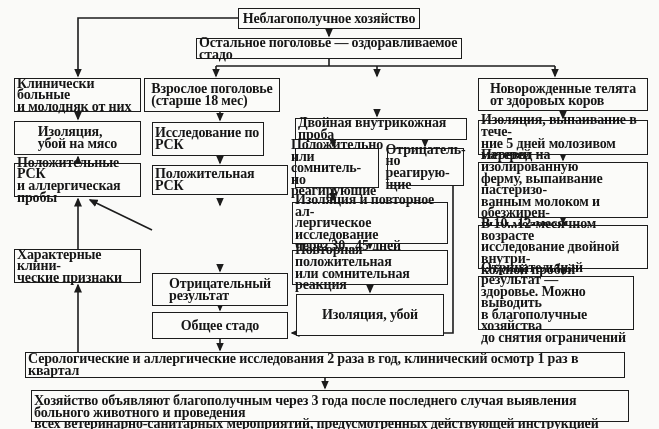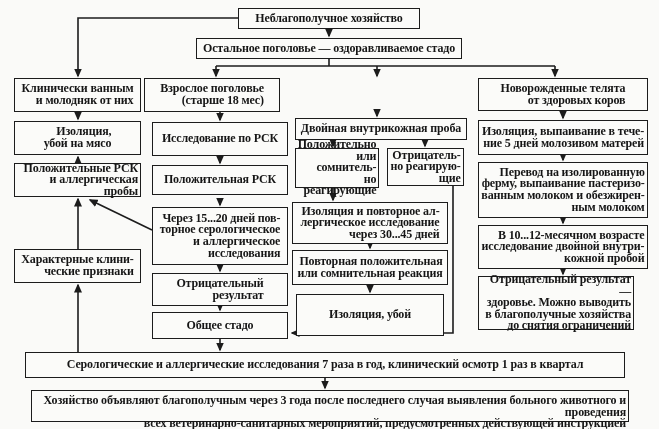--- a/index.html
+++ b/index.html
@@ -6,21 +6,21 @@
   .canvas{
     position:relative;width:659px;height:429px;background:#fafaf8;
     font-family:"Liberation Serif","DejaVu Serif",serif;color:#161616;
     overflow:hidden;
   }
   .wires{position:absolute;left:0;top:0;z-index:1;}
   .box{
     position:absolute;box-sizing:border-box;z-index:2;
     border:1.6px solid #1c1c1c;background:#fbfbf9;
     display:flex;align-items:center;justify-content:center;
-    text-align:right;font-weight:bold;font-size:12px;line-height:11.6px;
+    text-align:left;font-weight:bold;font-size:14px;line-height:11.6px;
     letter-spacing:-0.15px;white-space:pre-line;padding:1px 2px;
   }
   .bar2{display:block;padding-top:4px;}
   .bar2 .lead{font-weight:bold;}
 </style>
 </head>
 <body>
 
 <div class="canvas">
 
@@ -59,37 +59,33 @@
       <path d="M563,155 V160" marker-end="url(#ah)"></path>
       <path d="M563,218 V223" marker-end="url(#ah)"></path>
       <path d="M563,269 V274" marker-end="url(#ah)"></path>
       <path d="M325,378 V388" marker-end="url(#ah)"></path>
     </g>
   </svg>
 
   <div class="box" style="left:238px;top:8px;width:182px;height:21px">Неблагополучное хозяйство</div>
   <div class="box" style="left:196px;top:38px;width:266px;height:21px">Остальное поголовье — оздоравливаемое стадо</div>
 
-  <div class="box" style="left:14px;top:78px;width:127px;height:34px">Клинически ванным
+  <div class="box" style="left:14px;top:78px;width:127px;height:34px">Клинически больные
 и молодняк от них</div>
   <div class="box" style="left:14px;top:121px;width:127px;height:34px">Изоляция,
 убой на мясо</div>
   <div class="box" style="left:14px;top:163px;width:127px;height:34px">Положительные РСК
 и аллергическая пробы</div>
   <div class="box" style="left:14px;top:249px;width:127px;height:34px">Характерные клини-
 ческие признаки</div>
 
   <div class="box" style="left:144px;top:78px;width:136px;height:34px">Взрослое поголовье
 (старше 18 мес)</div>
-  <div class="box" style="left:152px;top:122px;width:136px;height:34px">Исследование по РСК</div>
+  <div class="box" style="left:152px;top:122px;width:112px;height:34px">Исследование по РСК</div>
   <div class="box" style="left:152px;top:165px;width:136px;height:30px">Положительная РСК</div>
-  <div class="box" style="left:152px;top:207px;width:136px;height:58px">Через 15...20 дней пов-
-торное серологическое
-и аллергическое
-исследования</div>
   <div class="box" style="left:152px;top:273px;width:136px;height:33px">Отрицательный
 результат</div>
   <div class="box" style="left:152px;top:312px;width:136px;height:27px">Общее стадо</div>
 
   <div class="box" style="left:295px;top:118px;width:172px;height:22px">Двойная внутрикожная проба</div>
   <div class="box" style="left:295px;top:148px;width:84px;height:40px">Положительно
 или сомнитель-
 но реагирующие</div>
   <div class="box" style="left:387px;top:148px;width:77px;height:38px">Отрицатель-
 но реагирую-
@@ -110,17 +106,17 @@
 ванным молоком и обезжирен-
 ным молоком</div>
   <div class="box" style="left:478px;top:225px;width:170px;height:44px">В 10...12-месячном возрасте
 исследование двойной внутри-
 кожной пробой</div>
   <div class="box" style="left:478px;top:276px;width:156px;height:54px">Отрицательный результат —
 здоровье. Можно выводить
 в благополучные хозяйства
 до снятия ограничений</div>
 
-  <div class="box" style="left:25px;top:352px;width:600px;height:26px">Серологические и аллергические исследования 7 раза в год, клинический осмотр 1 раз в квартал</div>
+  <div class="box" style="left:25px;top:352px;width:600px;height:26px">Серологические и аллергические исследования 2 раза в год, клинический осмотр 1 раз в квартал</div>
   <div class="box bar2" style="left:31px;top:390px;width:598px;height:32px"><span class="lead">Хозяйство объявляют благополучным</span> <span>через 3 года после последнего случая выявления больного животного и проведения
 всех ветеринарно-санитарных мероприятий, предусмотренных действующей инструкцией</span></div>
 
 </div>
 
 </body></html>

